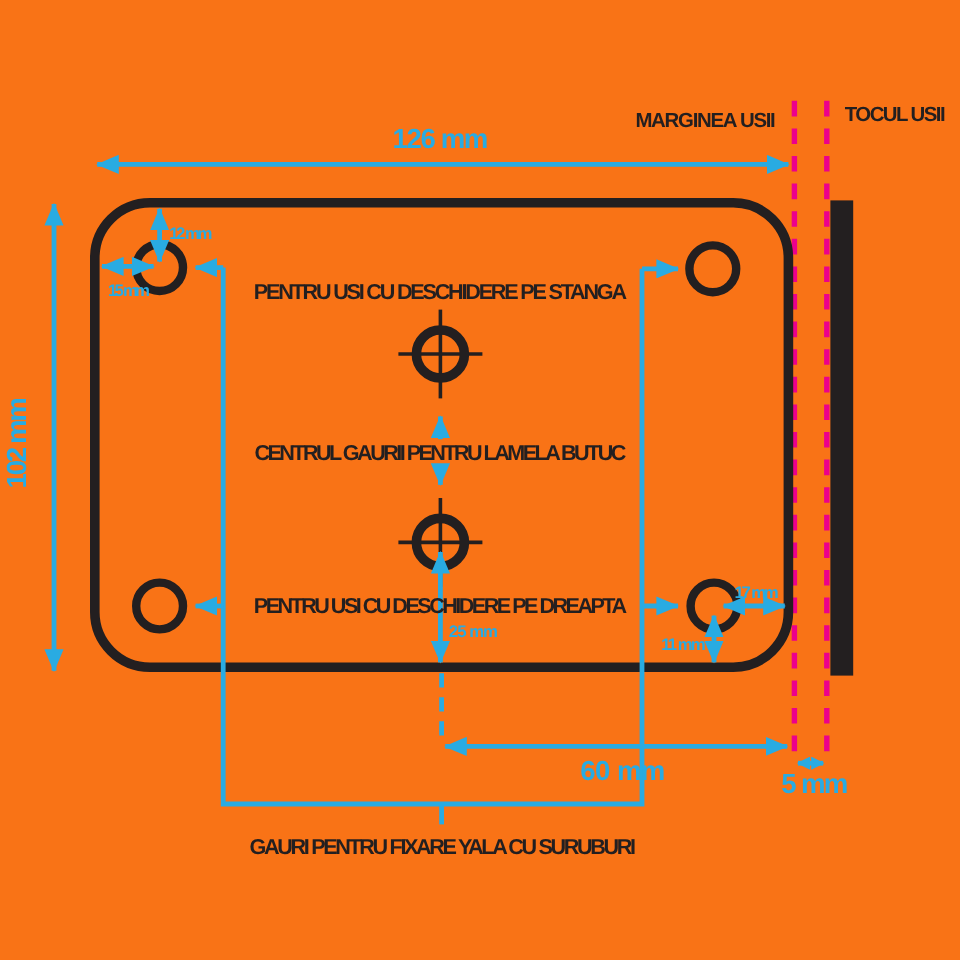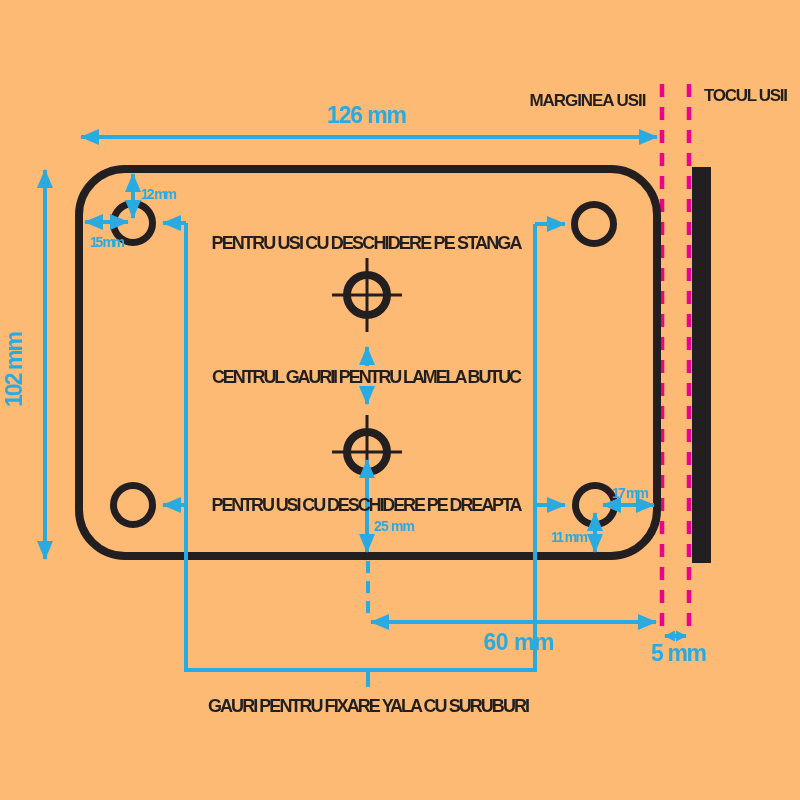--- a/index.html
+++ b/index.html
@@ -7,21 +7,21 @@
     padding: 0;
     background: #ffffff;
     width: 800px;
     height: 800px;
     font-family: "Liberation Sans", sans-serif;
   }
   .stage {
     position: relative;
     width: 800px;
     height: 800px;
-    background: #fdba74;
+    background: #f97316;
     overflow: hidden;
   }
   svg { display: block; }
   text {
     font-family: "Liberation Sans", sans-serif;
     font-weight: bold;
   }
   .dim-label {
     fill: #29ABE2;
   }

